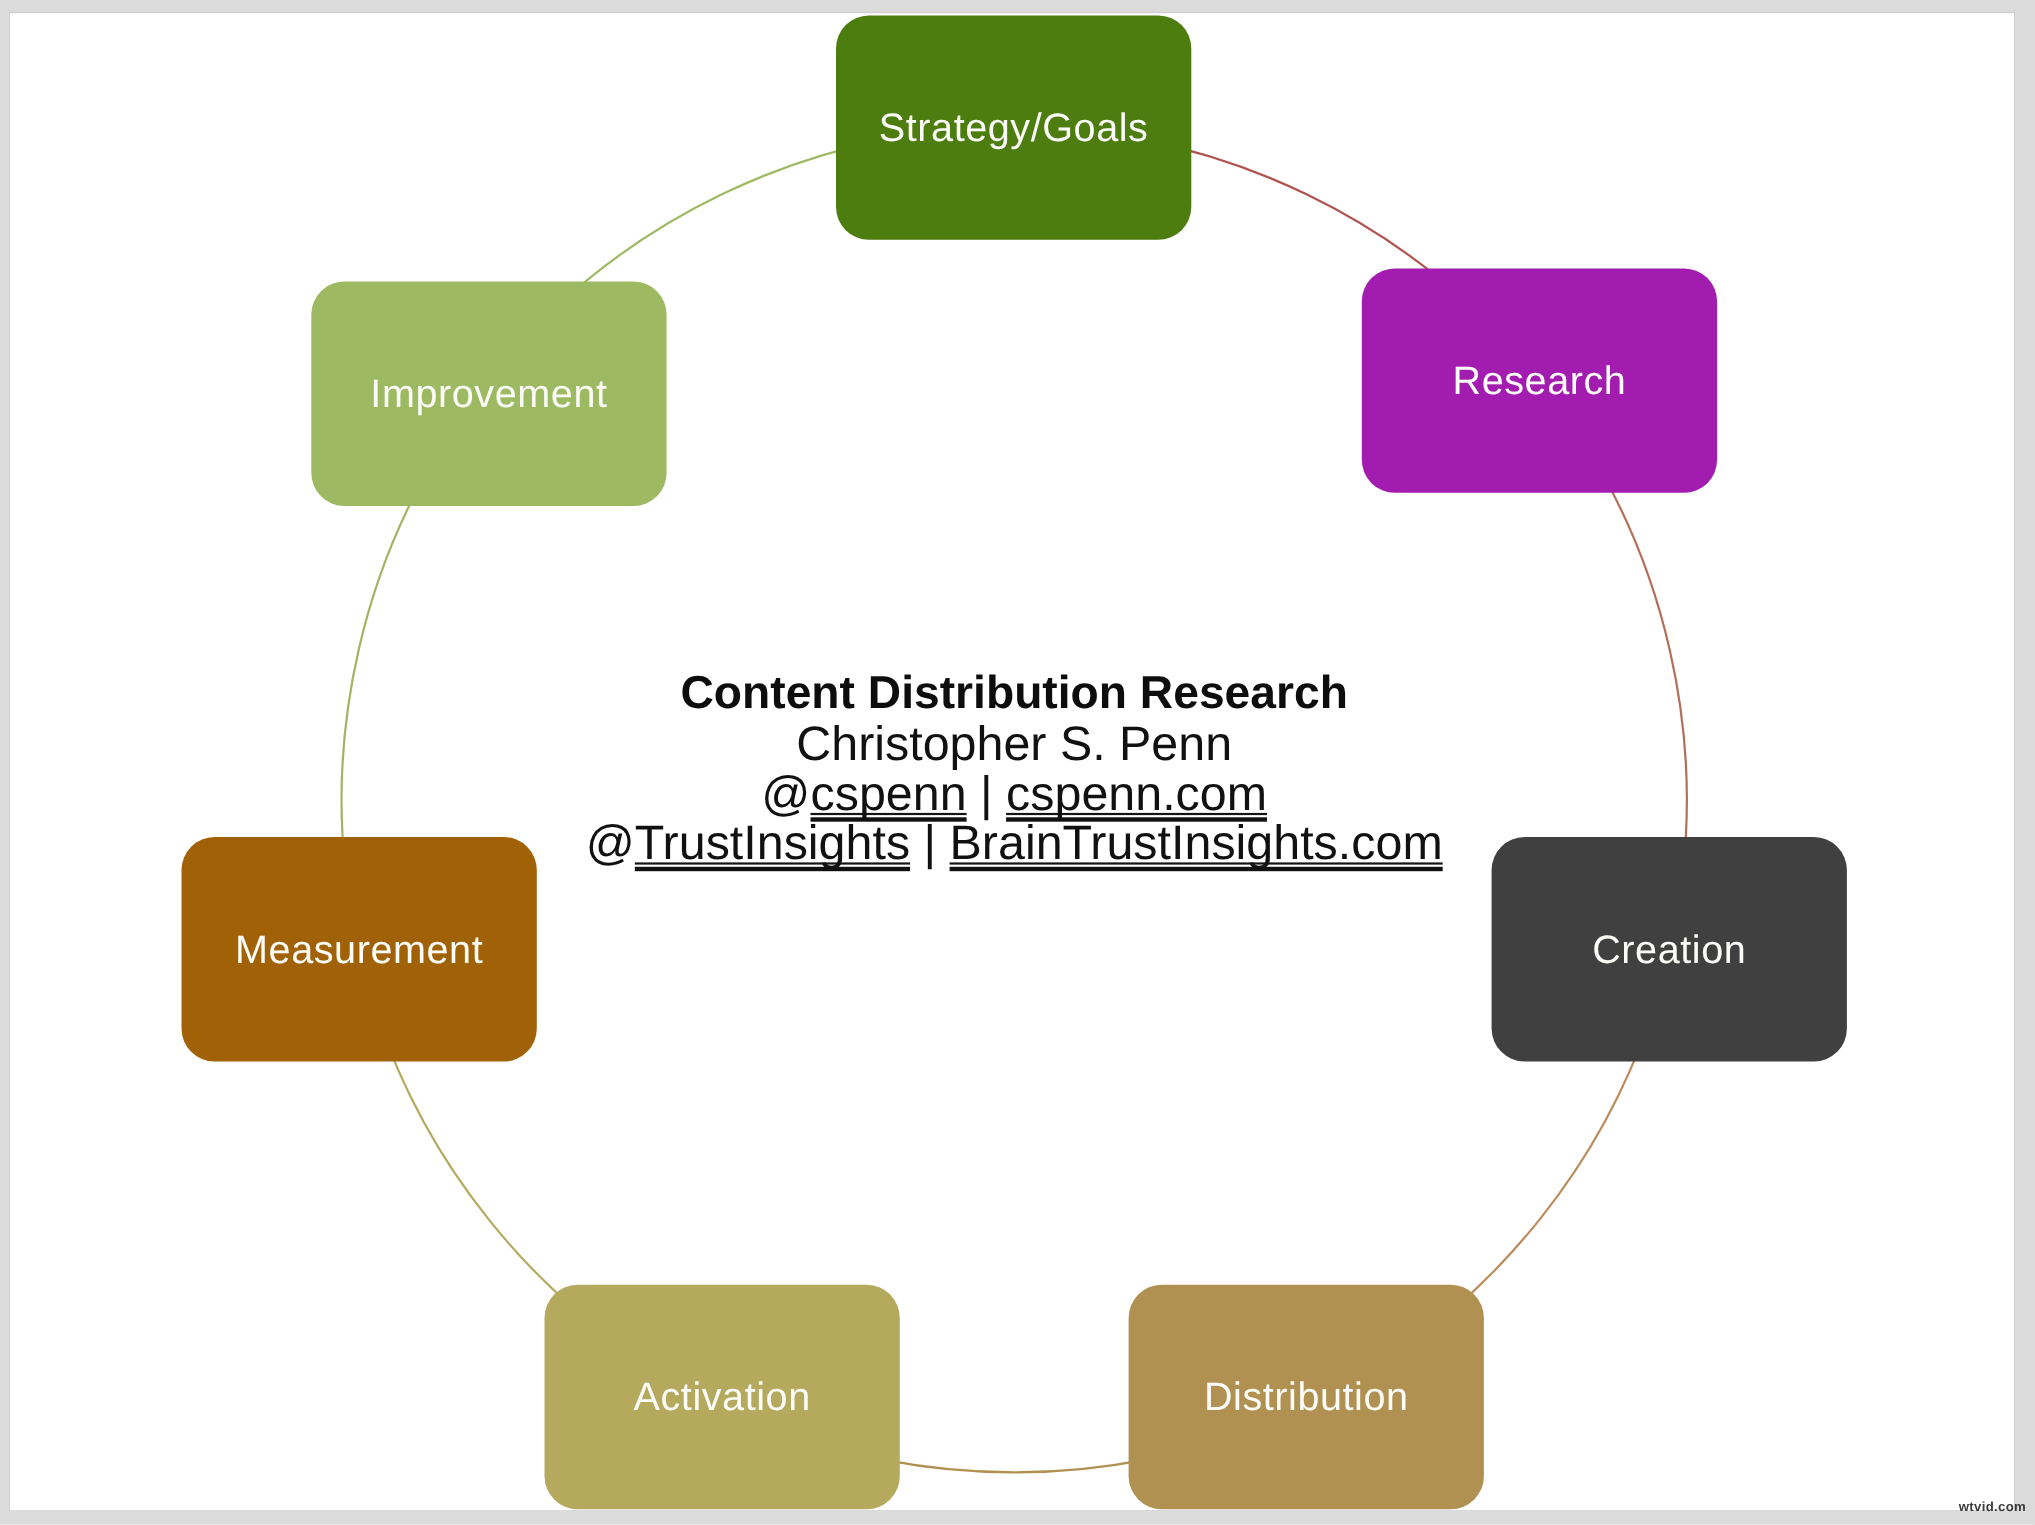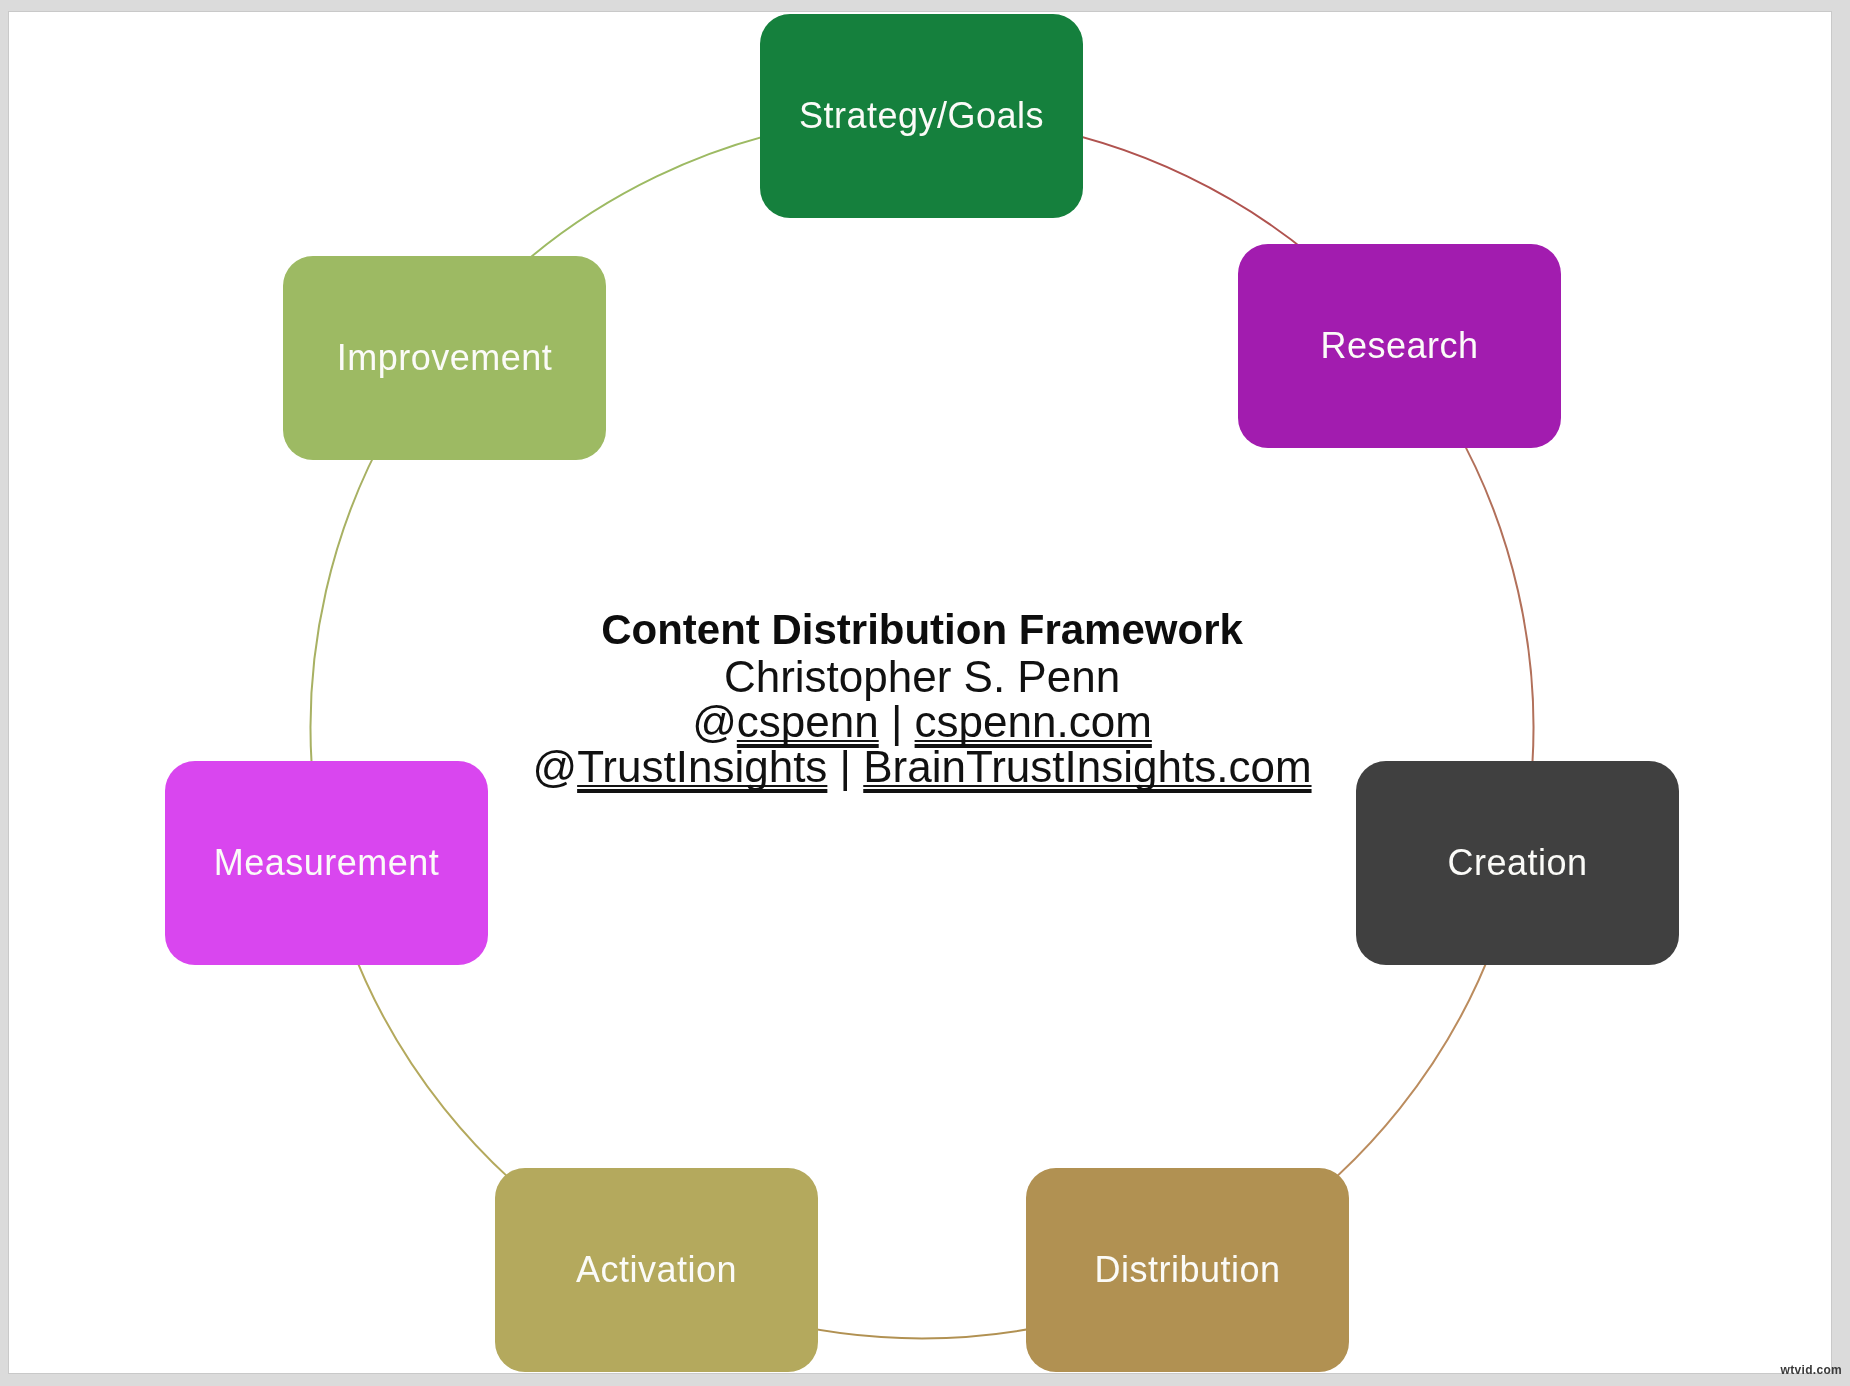--- a/index.html
+++ b/index.html
@@ -69,44 +69,44 @@
       <path d="M 922 116 A 611 611 0 0 1 1400 346" stroke="#b0534f"></path>
       <path d="M 1400 346 A 611 611 0 0 1 1518 863" stroke="#b2705a"></path>
       <path d="M 1518 863 A 611 611 0 0 1 1187 1278" stroke="#bb8c5e"></path>
       <path d="M 1187 1278 A 611 611 0 0 1 657 1278" stroke="#b19152"></path>
       <path d="M 657 1278 A 611 611 0 0 1 326 863" stroke="#b4a95d"></path>
       <path d="M 326 863 A 611 611 0 0 1 444 346" stroke="#a8b163"></path>
       <path d="M 444 346 A 611 611 0 0 1 922 116" stroke="#9dba63"></path>
     </g>
   </svg>
 
-  <div class="node node-0" style="background: #15803d; border-radius: 30px;">
+  <div class="node node-0" style="background: #4d7c0f; border-radius: 30px;">
     <span class="node-label">Strategy/Goals</span>
   </div>
   <div class="node node-1" style="background: #a21caf;">
     <span class="node-label">Research</span>
   </div>
   <div class="node node-2" style="background: #404040;">
     <span class="node-label">Creation</span>
   </div>
   <div class="node node-4" style="background: rgb(180, 169, 93);">
     <span class="node-label">Activation</span>
   </div>
   <div class="node node-3" style="background: rgb(177, 145, 82);">
     <span class="node-label">Distribution</span>
   </div>
-  <div class="node node-5" style="background: #d946ef;">
+  <div class="node node-5" style="background: #a16207;">
     <span class="node-label">Measurement</span>
   </div>
   <div class="node node-6" style="background: rgb(157, 186, 99);">
     <span class="node-label">Improvement</span>
   </div>
 
   <div class="center-text">
-    <div class="ct-title">Content Distribution Framework</div>
+    <div class="ct-title">Content Distribution Research</div>
     <div class="ct-line">Christopher S. Penn</div>
     <div class="ct-line"><span>@</span><span class="sp-err"><span class="lnk">cspenn</span></span><span> | </span><span class="sp-err"><span class="lnk">cspenn.com</span></span></div>
     <div class="ct-line"><span>@</span><span class="sp-err"><span class="lnk">TrustInsights</span></span><span> | </span><span class="sp-err"><span class="lnk">BrainTrustInsights.com</span></span></div>
   </div>
 
   <div class="watermark">wtvid.com</div>
 
 </div>
 
 </body></html>

